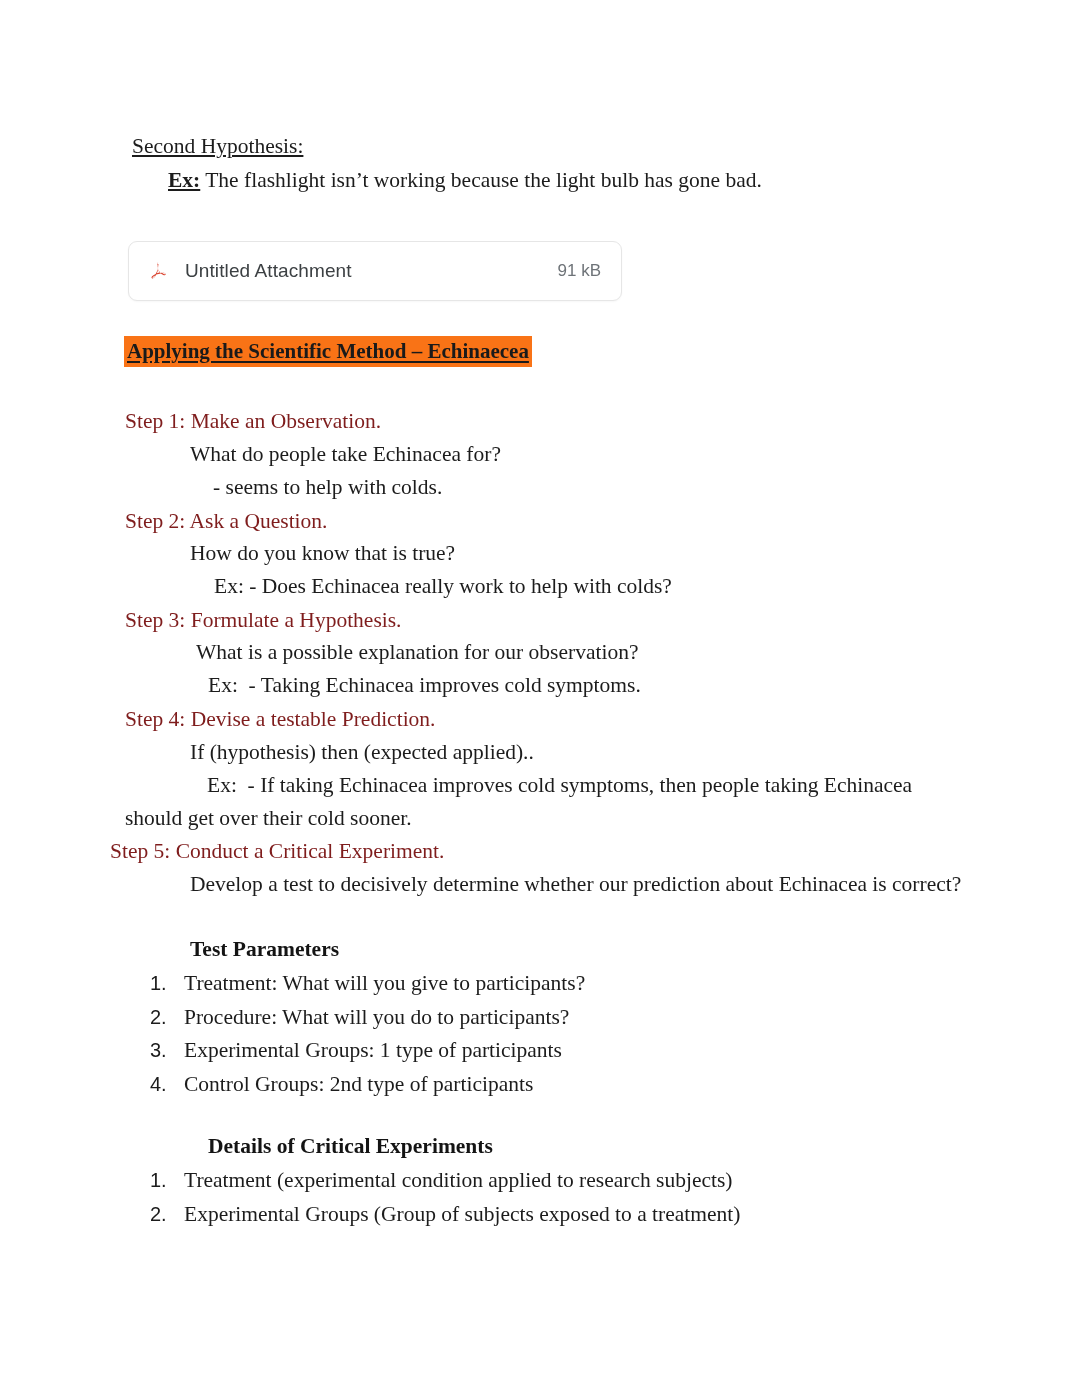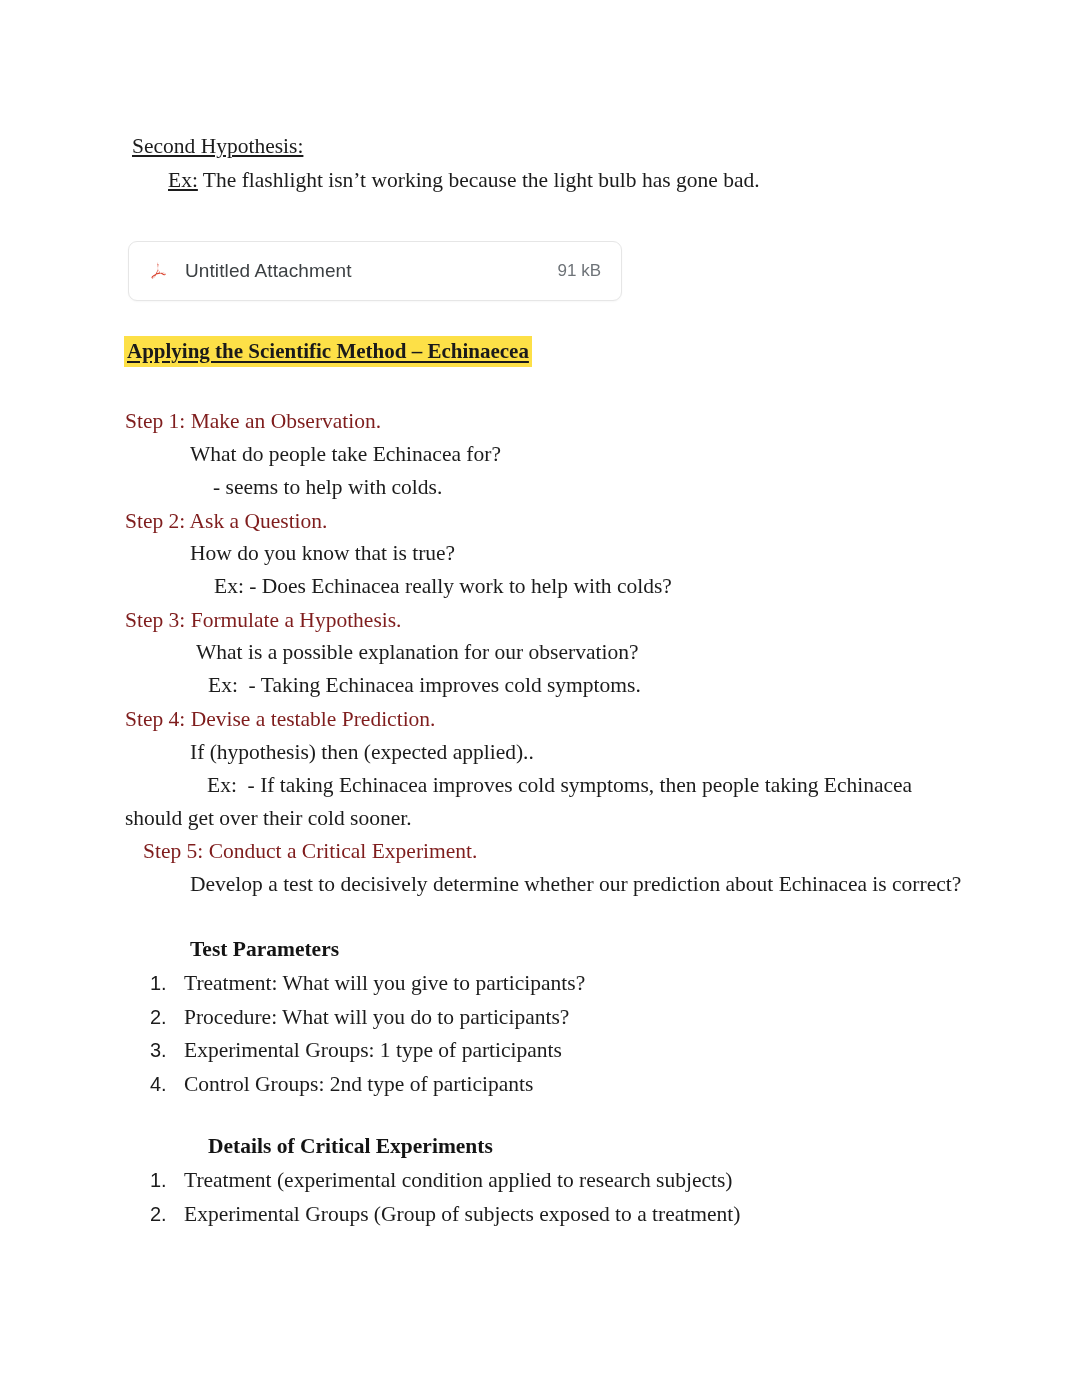--- a/index.html
+++ b/index.html
@@ -29,41 +29,41 @@
     line-height: 33px;
     color: #1c1c1c;
     white-space: pre-wrap;
   }
 
   .heading-underline {
     text-decoration: underline;
     text-underline-offset: 2px;
   }
 
-  .bold { font-weight: normal; }
+  .bold { font-weight: bold; }
 
   .step {
     color: #7f1d1d;
     font-size: 21.5px;
     line-height: 33px;
     font-family: "Liberation Serif", "DejaVu Serif", serif;
   }
 
   
   .abs { position: absolute; }
 
   
   .hl-wrap {
     position: absolute;
     left: 124px;
     top: 336px;
   }
   .hl {
     display: inline-block;
-    background: #fde047;
+    background: #f97316;
     padding: 2px 3px 3px 3px;
     font-weight: bold;
     font-size: 21px;
     line-height: 26px;
     text-decoration: underline;
     text-underline-offset: 3px;
     color: #1a1a1a;
     font-family: "Liberation Serif", "DejaVu Serif", serif;
   }
 
@@ -170,21 +170,21 @@
 
   <div class="abs step" style="left:125px; top:604px;">Step 3: Formulate a Hypothesis.</div>
   <div class="abs line" style="left:196px; top:636px;">What is a possible explanation for our observation?</div>
   <div class="abs line" style="left:208px; top:669px;">Ex:  - Taking Echinacea improves cold symptoms.</div>
 
   <div class="abs step" style="left:125px; top:703px;">Step 4: Devise a testable Prediction.</div>
   <div class="abs line" style="left:190px; top:736px;">If (hypothesis) then (expected applied)..</div>
   <div class="abs line" style="left:207px; top:769px;text-align:right;">Ex:  - If taking Echinacea improves cold symptoms, then people taking Echinacea</div>
   <div class="abs line" style="left:125px; top:802px;">should get over their cold sooner.</div>
 
-  <div class="abs step" style="left:143px; top:835px;">Step 5: Conduct a Critical Experiment.</div>
+  <div class="abs step" style="left:110px; top:835px;">Step 5: Conduct a Critical Experiment.</div>
   <div class="abs line" style="left:190px; top:868px;">Develop a test to decisively determine whether our prediction about Echinacea is correct?</div>
 
   <div class="list-title" style="left:190px; top:934px;">Test Parameters</div>
 
   <ol class="olist" style="left:150px; top:967px; width:820px;">
     <li>
       <span class="num">1.</span>
       <span class="txt">Treatment: What will you give to participants?</span>
     </li>
     <li>

